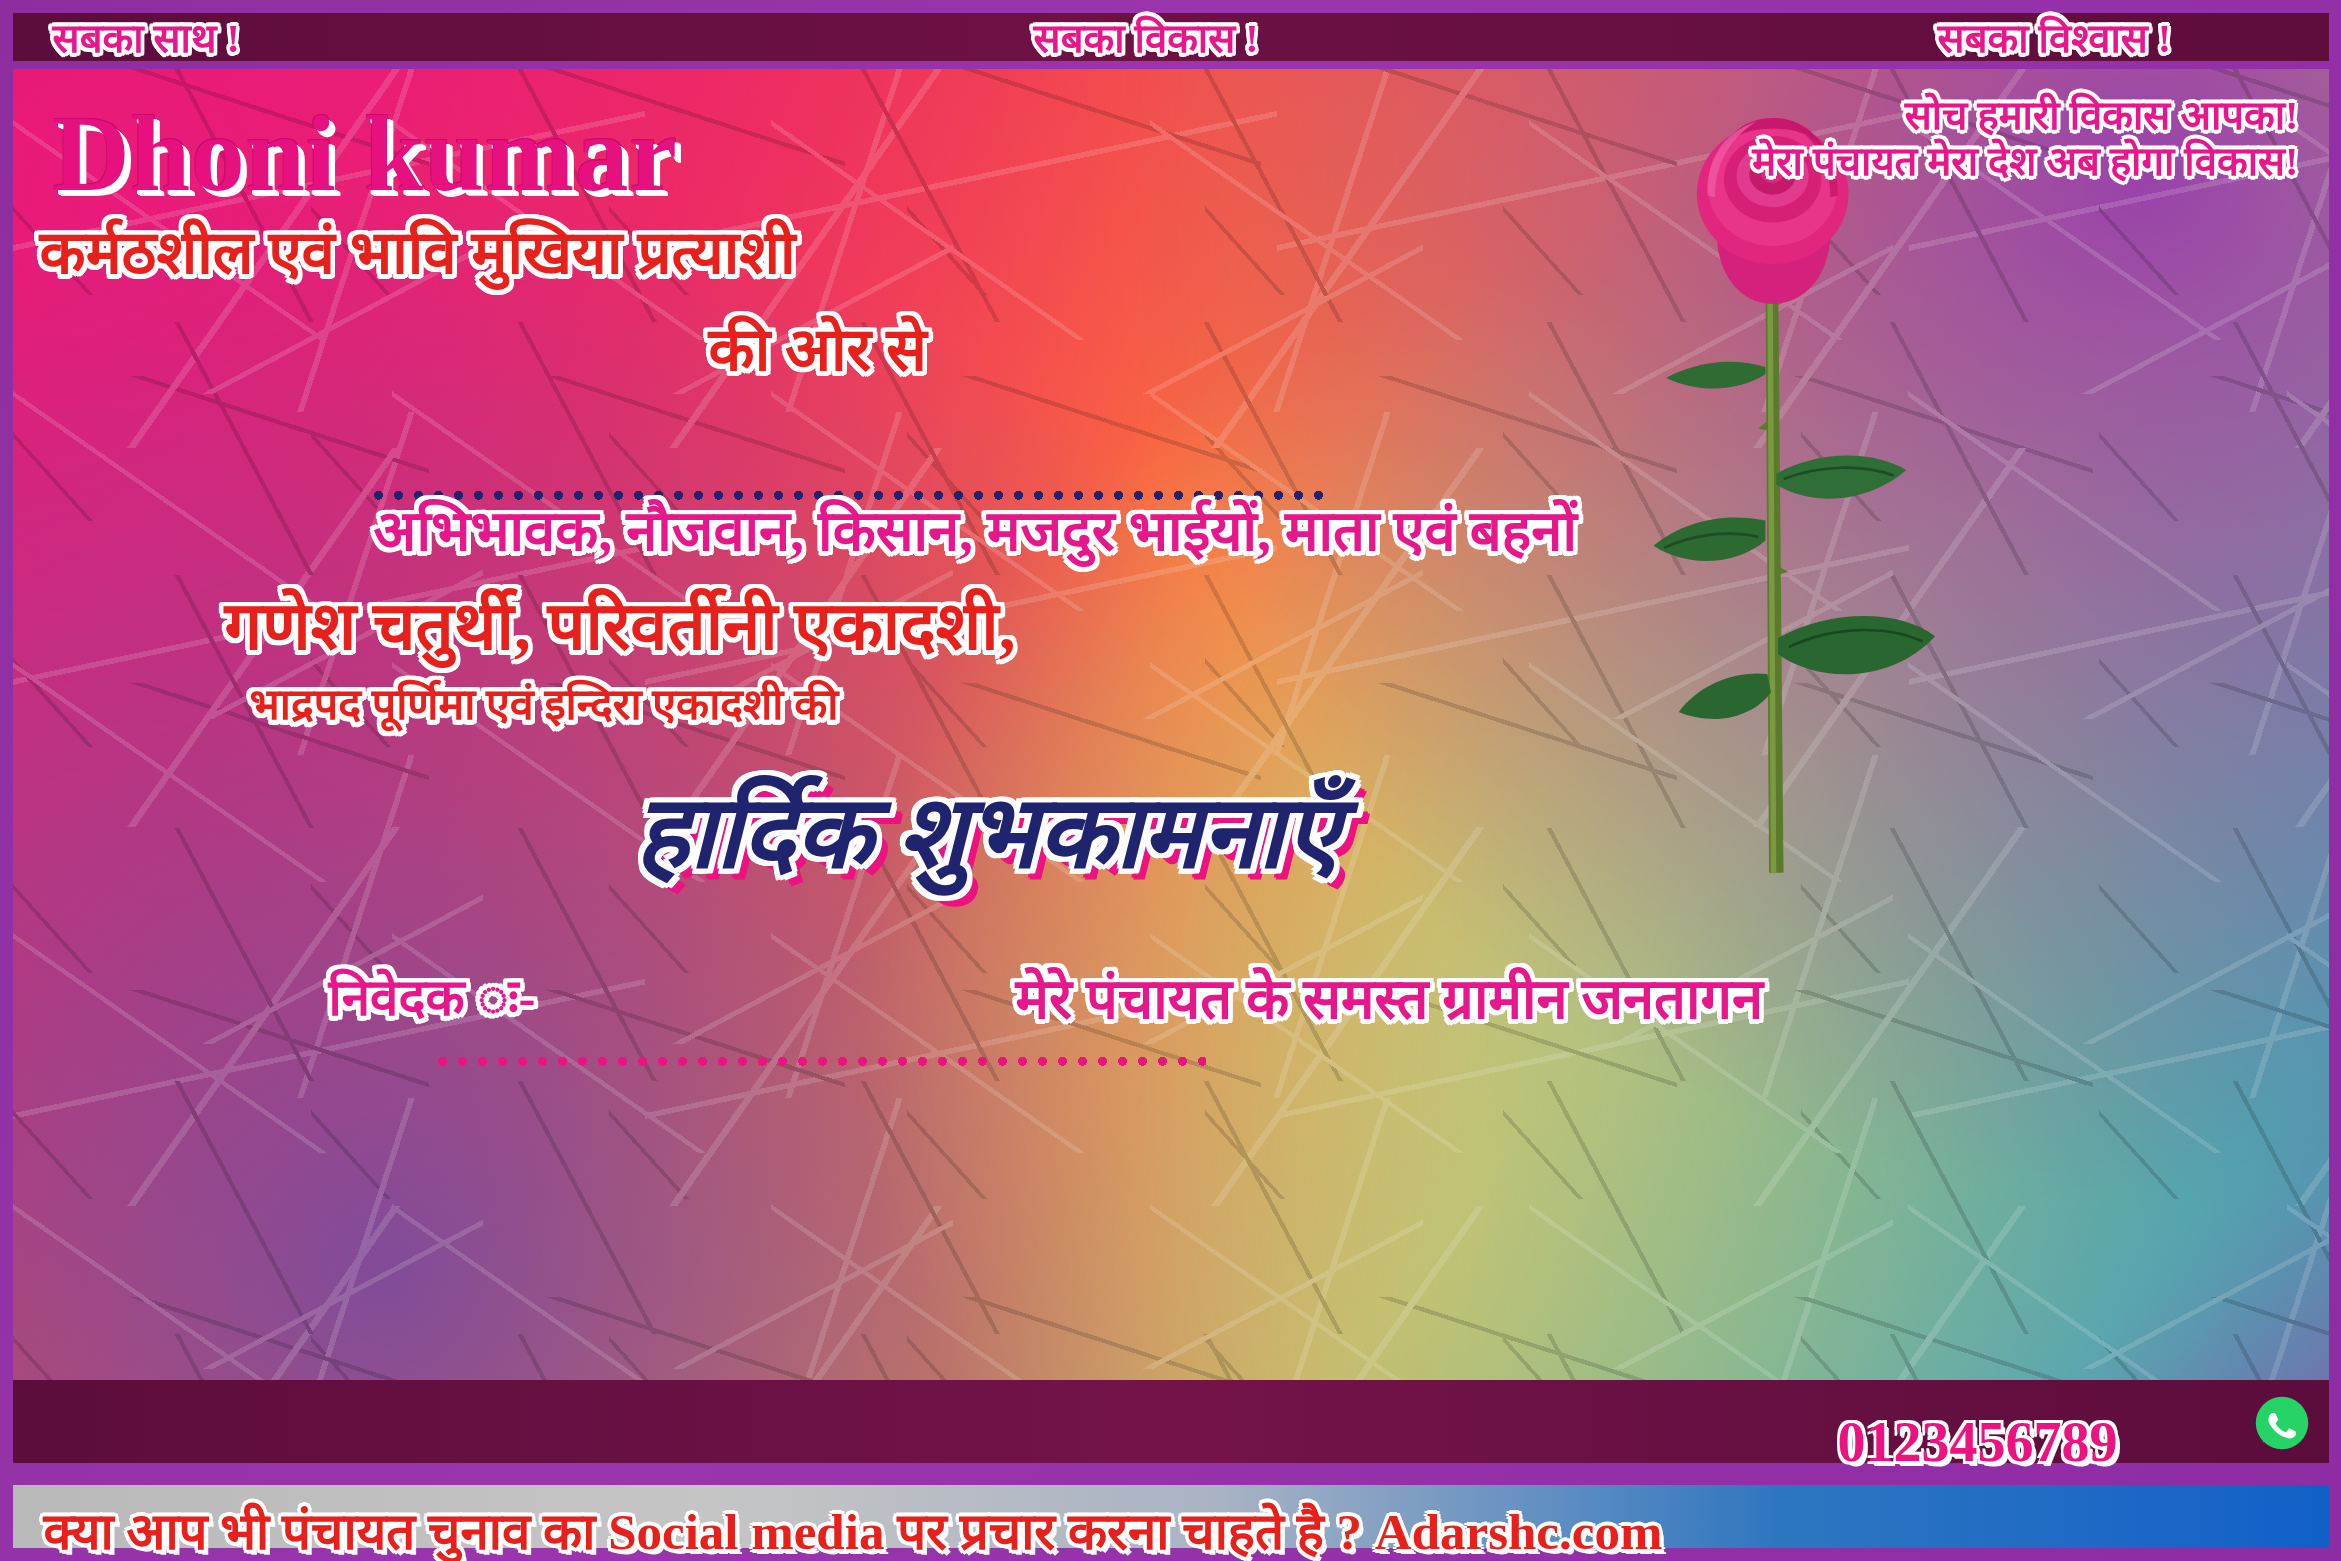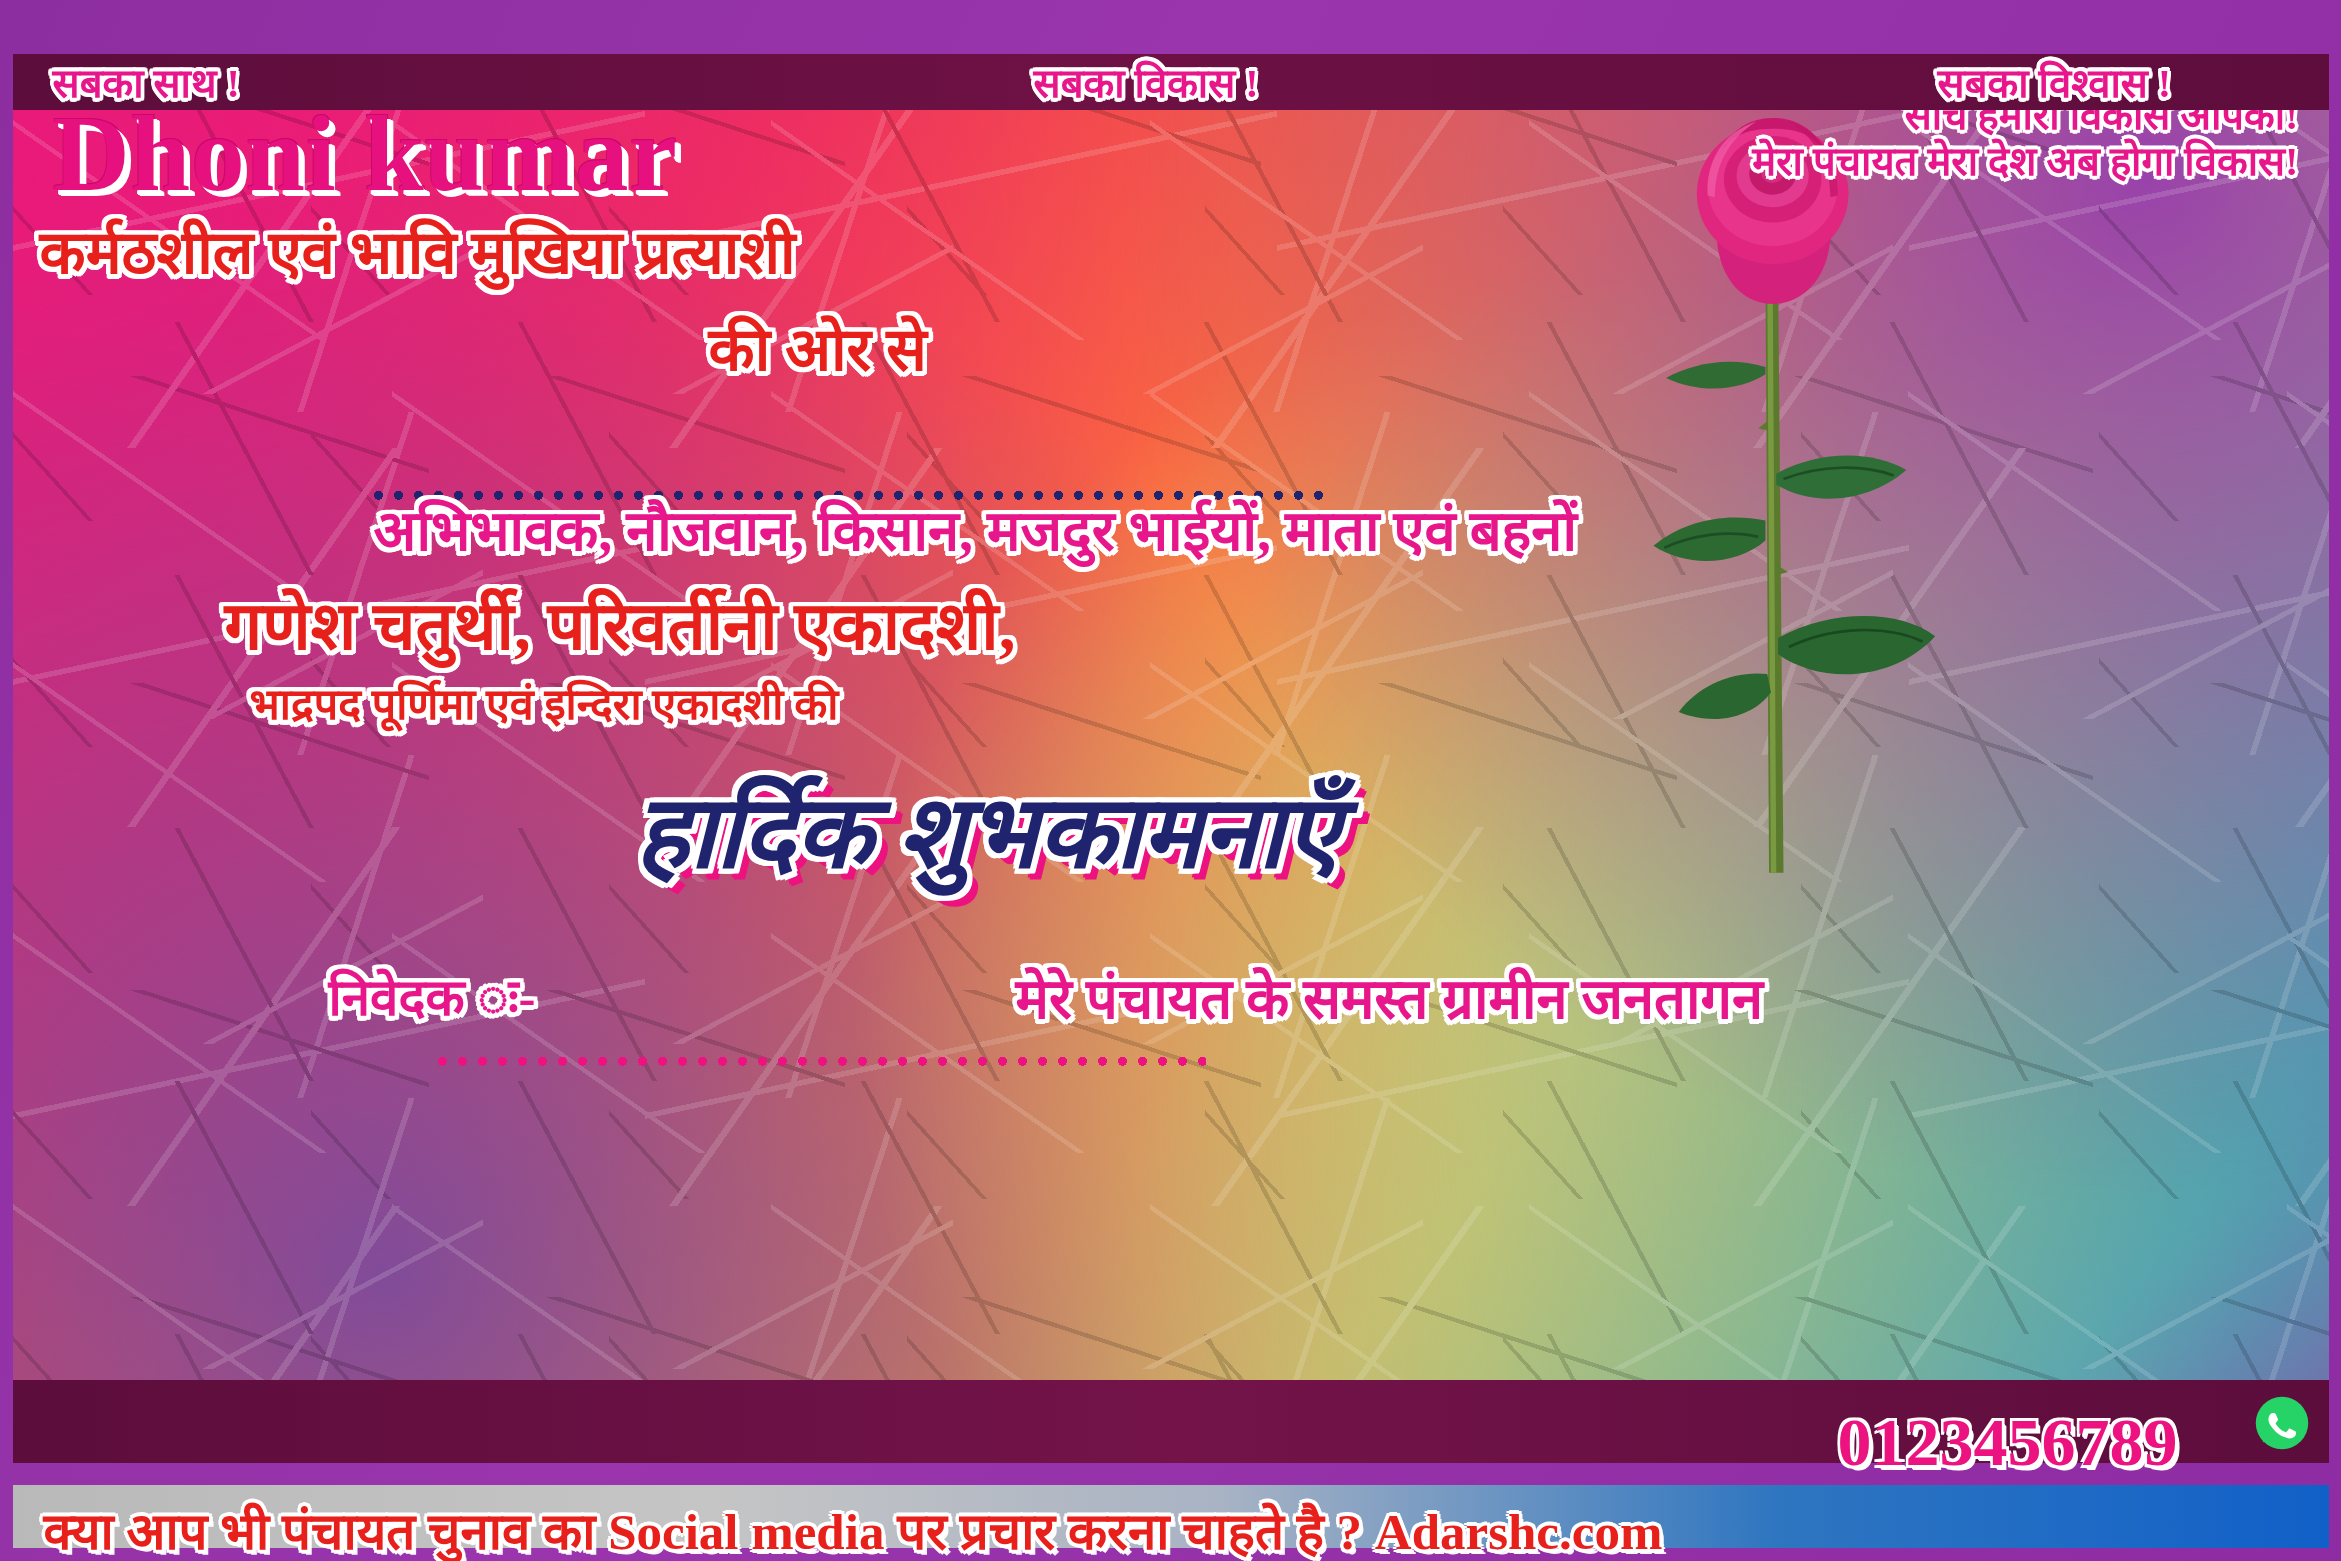--- a/index.html
+++ b/index.html
@@ -15,24 +15,24 @@
 
   
   .frame{
     position:absolute; inset:0;
     background:linear-gradient(115deg,#8d2ea0 0%,#9a35ad 40%,#8e2ca3 100%);
     z-index:0;
   }
 
   
   .top-strip{
-    position:absolute; left:12.6px; right:12.6px; top:12.6px; height:56px;
+    position:absolute; left:12.6px; right:12.6px; top:12.6px; height:48px;
     background:linear-gradient(90deg,#5c0d3b 0%,#6e1144 45%,#5e0d3c 100%);
     z-index:4;
-    display:flex; align-items:center;margin-top:41px;
+    display:flex; align-items:center;
   }
   .top-strip .slot{ position:absolute; white-space:nowrap; }
   .slot-1{ left:40px; }
   .slot-2{ left:1021px; }
   .slot-3{ left:1925px; }
 
   .hi-pink-out{
     font-family:"Liberation Serif", serif;
     font-weight:bold;
     color:#e8168b;
@@ -186,21 +186,21 @@
     background:linear-gradient(90deg,#5c0d3b 0%,#73134a 50%,#5c0d3b 100%);
     z-index:6;
     display:flex; align-items:center;
   }
   .bar-contact .ct{
     position:absolute; white-space:nowrap;
     font-family:"Liberation Serif", serif; font-weight:bold;
   }
   .ct-msg{ left:31px; font-size:49px; }
   .ct-phone{
-    left:1825px; font-size:68px; color:#ec1280;
+    left:1825px; font-size:56px; color:#ec1280;
     text-shadow:-2.7px -2.7px 0 #fff,2.7px -2.7px 0 #fff,-2.7px 2.7px 0 #fff,2.7px 2.7px 0 #fff,
                 3.6px 3.6px 0 #fff, 4.5px 4.5px 0 #fff;
     margin-top:41px;
   }
   .wa{
     position:absolute; left:2241px; top:14.5px; width:56px; height:56px; z-index:7;
   }
 
   
   .bar-promo{

